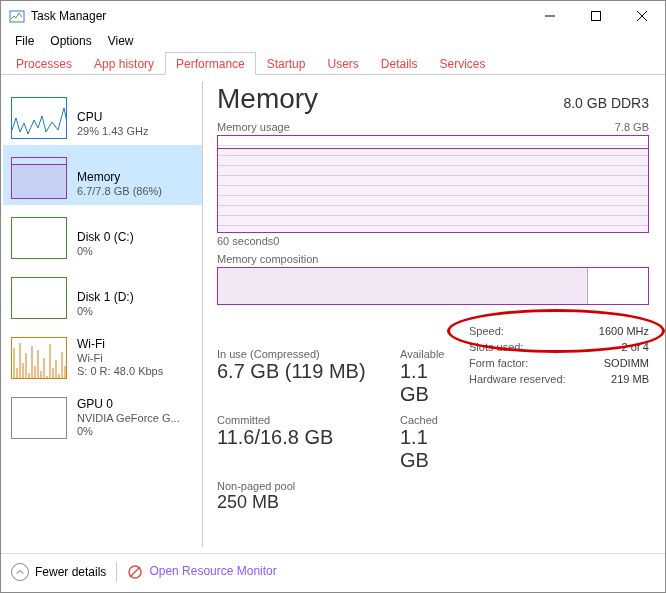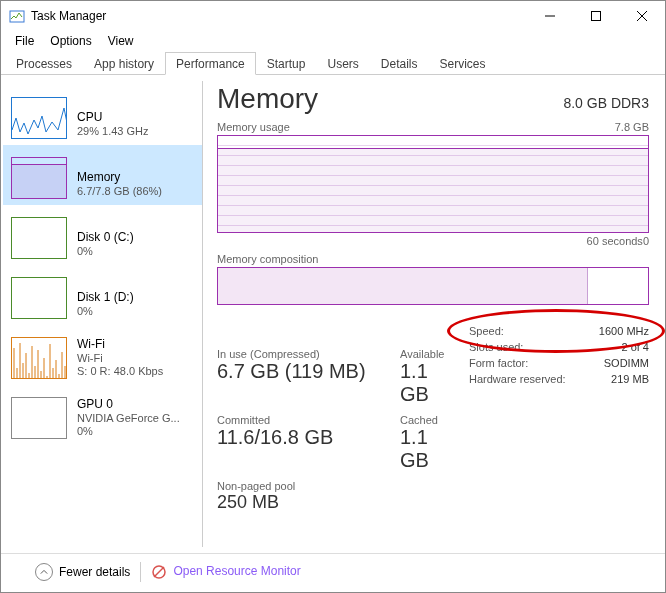--- a/index.html
+++ b/index.html
@@ -13,21 +13,21 @@
 .win-controls { display: flex; }
 .win-btn { width: 46px; height: 30px; display: flex; align-items: center; justify-content: center; font-size: 12px; }
 .win-btn svg { width: 10px; height: 10px; }
 
 
 .menubar { height: 20px; display: flex; align-items: center; padding-left: 6px; font-size: 12px; }
 .menu-item { padding: 2px 8px; }
 
 
 .tabstrip { display: flex; align-items: flex-end; border-bottom: 1px solid #ccc; padding-left: 4px; font-size: 12px; height: 24px; }
-.tab { padding: 4px 10px 3px; border: 1px solid transparent; position: relative; top: 1px; color: #404040; }
+.tab { padding: 4px 10px 3px; border: 1px solid transparent; position: relative; top: 1px; color: #ef4444; }
 .tab.active { border: 1px solid #ccc; border-bottom: 1px solid #fff; background: #fff; }
 
 
 .body { display: flex; height: 478px; }
 
 
 .sidebar { width: 200px; border-right: 1px solid #ccc; padding: 4px 0; overflow: hidden; margin-right: 6px; margin-left: 2px; margin-top: 6px; margin-bottom: 6px; }
 .side-item { display: flex; align-items: flex-end; padding: 6px 8px; height: 60px; }
 .side-item.selected { background: #cce8ff; }
 .side-thumb { width: 56px; height: 42px; border: 1px solid; margin-right: 10px; position: relative; overflow: hidden; flex-shrink: 0; }
@@ -44,21 +44,21 @@
 
 
 .main { flex: 1; padding: 8px 16px 4px 8px; }
 .main-header { display: flex; align-items: baseline; justify-content: space-between; margin-bottom: 4px; }
 .main-title { font-size: 28px; font-weight: 400; color: #333; }
 .main-sub { font-size: 14px; color: #333; }
 
 .section-label { font-size: 11px; color: #666; margin-top: 6px; display: flex; justify-content: space-between; }
 .usage-chart { height: 98px; border: 1px solid #9b2fae; margin-top: 2px; position: relative; background: repeating-linear-gradient(to bottom, transparent, transparent 9px, #e8d4ee 9px, #e8d4ee 10px); }
 .usage-fill { position: absolute; left: 0; right: 0; bottom: 0; top: 12%; background: rgba(155,47,174,0.08); border-top: 1px solid #9b2fae; }
-.chart-xaxis { font-size: 11px; color: #666; display: flex; justify-content: flex-end; margin-top: 2px; }
+.chart-xaxis { font-size: 11px; color: #666; display: flex; justify-content: flex-start; margin-top: 2px; }
 
 .comp-chart { height: 38px; border: 1px solid #9b2fae; margin-top: 2px; position: relative; }
 .comp-used { position: absolute; left: 0; top: 0; bottom: 0; width: 86%; background: rgba(155,47,174,0.12); border-right: 1px solid #c9a0d5; }
 
 .stats { display: flex; margin-top: 16px; }
 .stats-left { flex: 1; margin-top: 27px; }
 .stat-row { display: flex; margin-bottom: 8px; }
 .stat-cell { margin-right: 18px; }
 .stat-lbl { font-size: 11px; color: #666; }
 .stat-val { font-size: 20px; color: #333; }
@@ -67,21 +67,21 @@
 .stats-right { width: 180px; font-size: 11px; color: #333; position: relative; margin-top: 2px; }
 .spec-row { display: flex; justify-content: space-between; padding: 2px 0; }
 .spec-k { color: #555; }
 .spec-v { color: #333; }
 
 
 .anno-ellipse { position: absolute; border: 3px solid #d40000; border-radius: 50%; pointer-events: none; }
 
 
 .footer { border-top: 1px solid #ddd; height: 36px; display: flex; align-items: center; padding: 0 10px; font-size: 12px; }
-.fewer { display: flex; align-items: center; cursor: default; margin-left: 24px; }
+.fewer { display: flex; align-items: center; cursor: default; }
 .fewer-ico { width: 18px; height: 18px; border: 1px solid #888; border-radius: 50%; margin-right: 6px; display: flex; align-items: center; justify-content: center; }
 .fewer-ico svg { width: 8px; height: 8px; }
 .sep { width: 1px; height: 20px; background: #ccc; margin: 0 10px; }
 .orm { display: flex; align-items: flex-start; color: #8b5cf6; }
 .orm-ico { margin-right: 6px; width: 16px; height: 16px; position: relative; }
 </style>
 </head>
 <body>
 
 <div class="titlebar">

